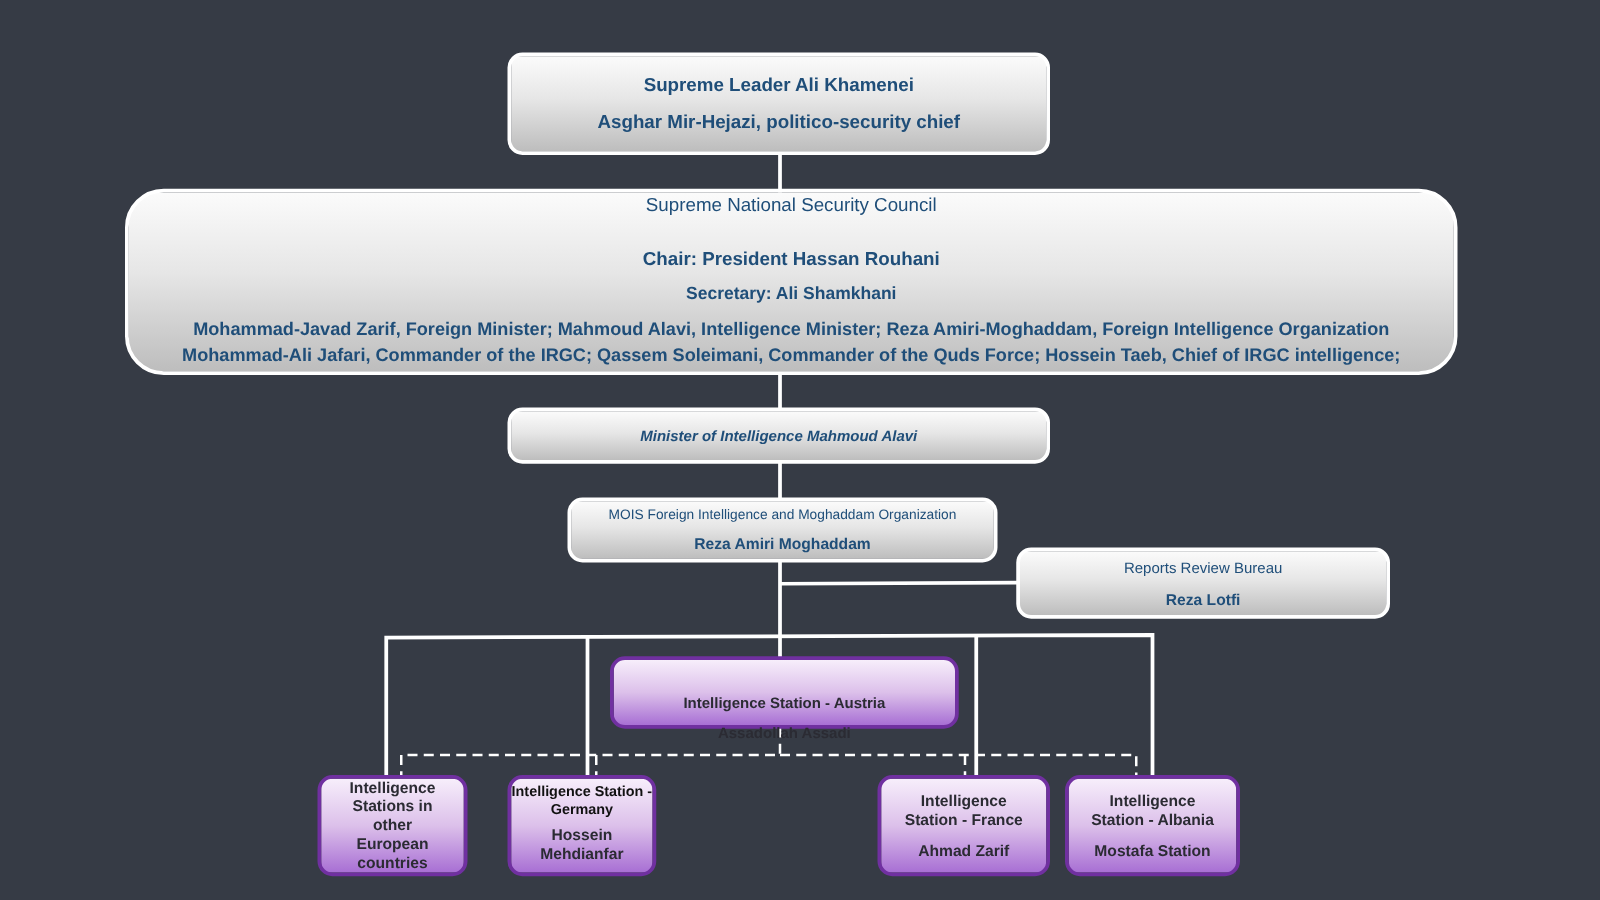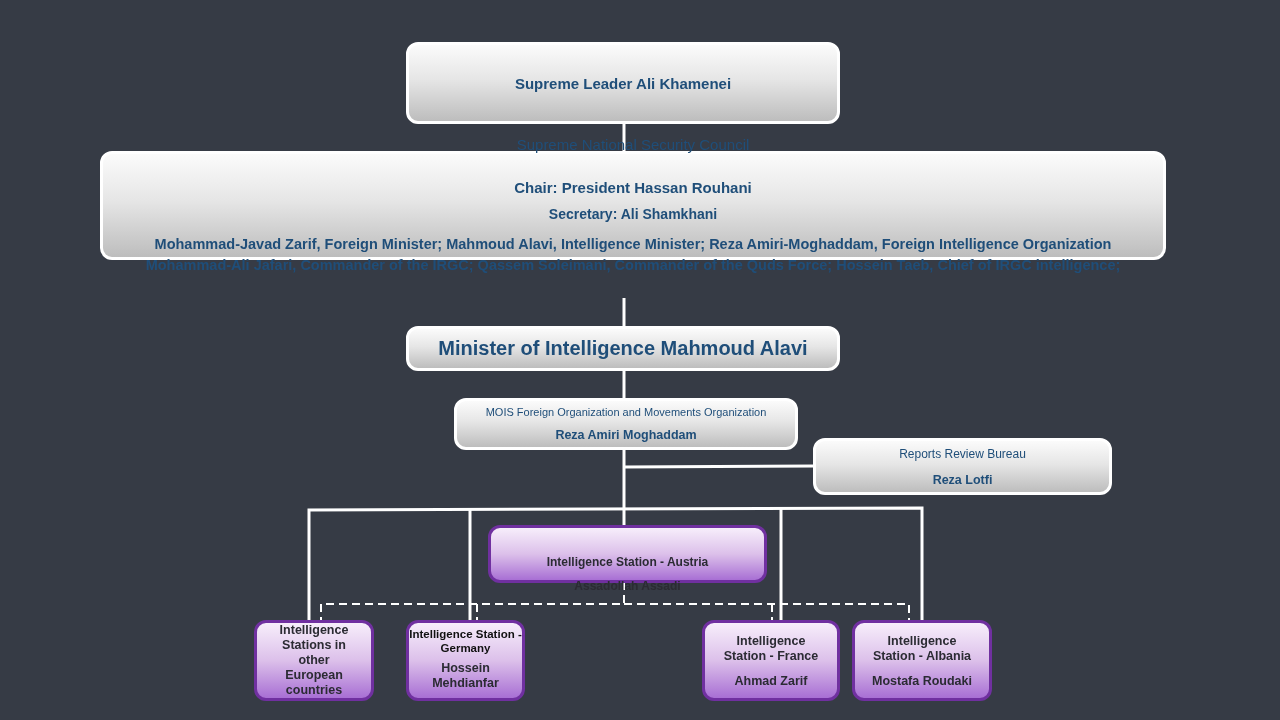--- a/index.html
+++ b/index.html
@@ -41,38 +41,39 @@
   <g stroke="#ffffff" stroke-width="2" fill="none" stroke-dasharray="8,5">
     <polyline points="624,582 624,604 321,604 321,622"></polyline>
     <polyline points="624,604 909,604 909,622"></polyline>
     <line x1="477" y1="604" x2="477" y2="622"></line>
     <line x1="772" y1="604" x2="772" y2="622"></line>
   </g>
 </svg>
 
 <div class="box" style="left:406px; top:42px; width:434px; height:82px; gap:12px;">
   <div class="b" style="font-size:15px;">Supreme Leader Ali Khamenei</div>
+  <div class="b" style="font-size:15px;">Asghar Mir-Hejazi, politico-security chief</div>
 </div>
 
-<div class="box" style="left:100px; top:151px; width:1066px; height:109px; border-radius:12px; gap:6px;">
+<div class="box" style="left:100px; top:151px; width:1066px; height:149px; border-radius:31px; gap:6px;">
   <div class="light" style="font-size:15px;">Supreme National Security Council</div>
   <div class="b" style="font-size:15px; margin-top:20px;">Chair: President Hassan Rouhani</div>
   <div class="b" style="font-size:14px; margin-top:4px;">Secretary: Ali Shamkhani</div>
   <div style="margin-top:6px; line-height:21px;">
     <div class="b" style="font-size:14.5px;">Mohammad-Javad Zarif, Foreign Minister; Mahmoud Alavi, Intelligence Minister; Reza Amiri-Moghaddam, Foreign Intelligence Organization</div>
     <div class="b" style="font-size:14.5px;">Mohammad-Ali Jafari, Commander of the IRGC; Qassem Soleimani, Commander of the Quds Force; Hossein Taeb, Chief of IRGC intelligence;</div>
   </div>
 </div>
 
 <div class="box" style="left:406px; top:326px; width:434px; height:45px;">
-  <div class="b" style="font-size:20px;">Minister of Intelligence Mahmoud Alavi</div>
+  <div class="b" style="font-size:12px;font-style:italic;">Minister of Intelligence Mahmoud Alavi</div>
 </div>
 
 <div class="box" style="left:454px; top:398px; width:344px; height:52px; gap:10px;">
-  <div class="light" style="font-size:11px;">MOIS Foreign Organization and Movements Organization</div>
+  <div class="light" style="font-size:11px;">MOIS Foreign Intelligence and Moghaddam Organization</div>
   <div class="b" style="font-size:12.5px;">Reza Amiri Moghaddam</div>
 </div>
 
 <div class="box" style="left:813px; top:438px; width:299px; height:57px; gap:12px;">
   <div class="light" style="font-size:12px;">Reports Review Bureau</div>
   <div class="b" style="font-size:12.5px;">Reza Lotfi</div>
 </div>
 
 <div class="box purple" style="left:488px; top:525px; width:279px; height:58px; gap:10px;">
   <div class="b" style="font-size:12px;margin-top:40px;">Intelligence Station - Austria</div>
@@ -88,14 +89,14 @@
   <div class="b" style="font-size:12.5px; line-height:15px; padding:0 28px;">Hossein Mehdianfar</div>
 </div>
 
 <div class="box purple" style="left:702px; top:620px; width:138px; height:81px; gap:10px; padding:0 14px;">
   <div class="b" style="font-size:12.5px; line-height:15px;">Intelligence Station - France</div>
   <div class="b" style="font-size:12.5px;">Ahmad Zarif</div>
 </div>
 
 <div class="box purple" style="left:852px; top:620px; width:140px; height:81px; gap:10px; padding:0 12px;">
   <div class="b" style="font-size:12.5px; line-height:15px;">Intelligence Station - Albania</div>
-  <div class="b" style="font-size:12.5px;">Mostafa Roudaki</div>
+  <div class="b" style="font-size:12.5px;">Mostafa Station</div>
 </div>
 
 </body></html>

